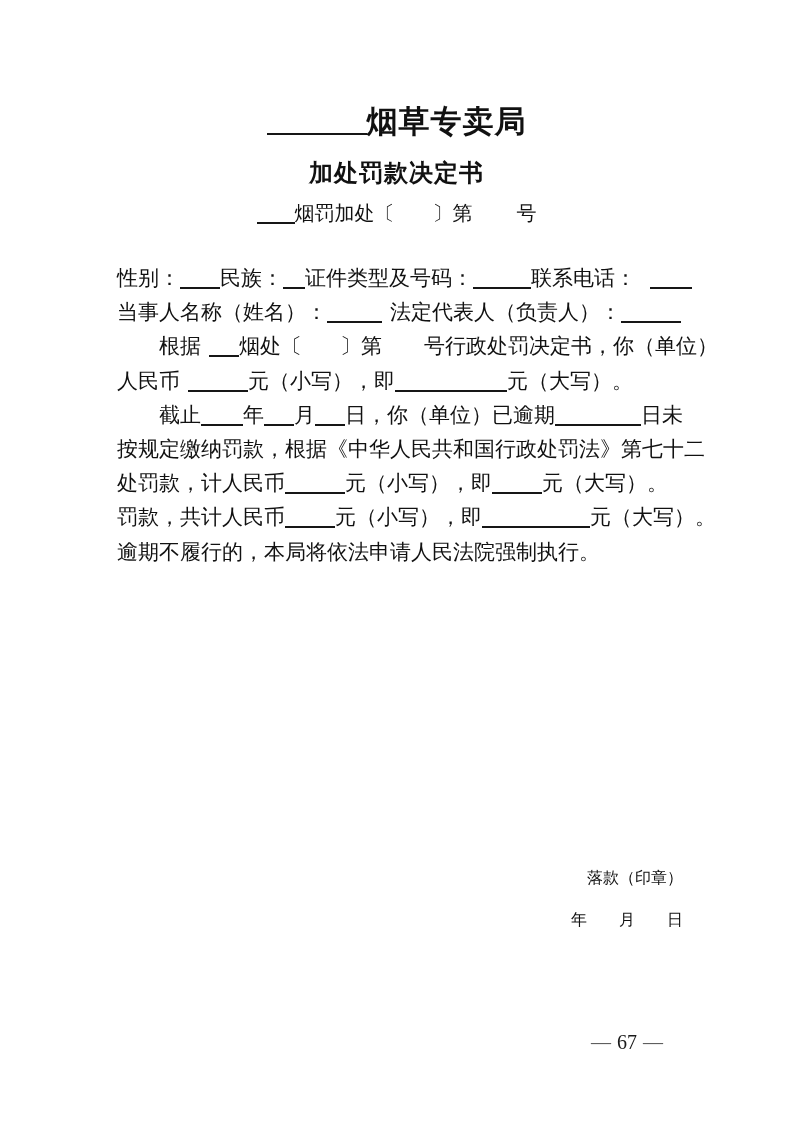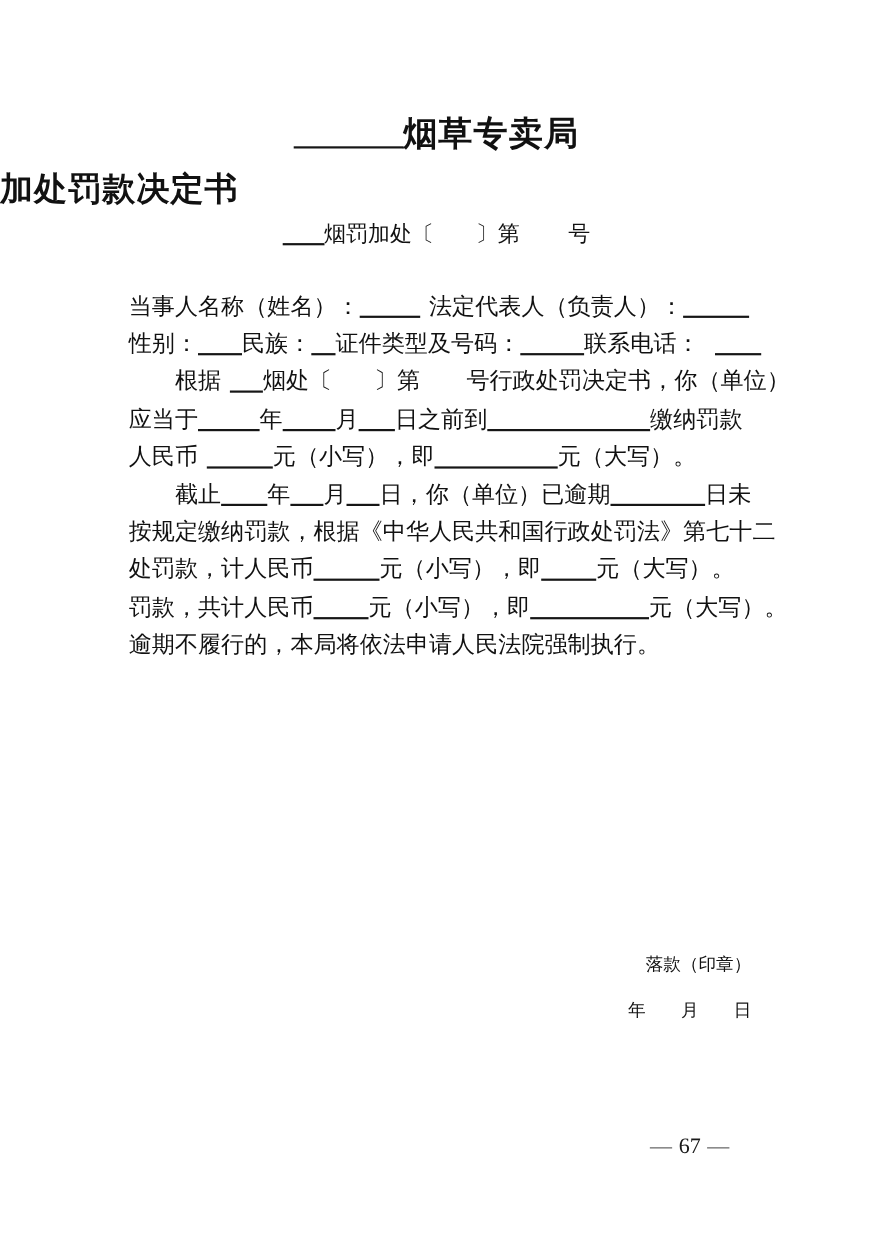--- a/index.html
+++ b/index.html
@@ -16,22 +16,22 @@
     padding-top: 100px;
     text-align: center;
     font-size: 31px;
     font-weight: bold;
     line-height: 44px;
     letter-spacing: 1px;
     white-space: nowrap;
   }
   .subtitle {
     margin-top: 14px;
-    text-align: left;
-    font-size: 30px;
+    text-align: center;
+    font-size: 24px;
     font-weight: bold;
     font-family: "Liberation Sans", "DejaVu Sans", sans-serif;
     line-height: 30px;
     letter-spacing: 1px;
   }
   .doc-number {
     margin-top: 12px;
     text-align: center;
     font-size: 20px;
     line-height: 27px;
@@ -80,24 +80,23 @@
 
 <div class="page">
 
   <div class="title-line"><span class="blank" style="width: 100px;"></span><span class="run">烟草专卖局</span></div>
 
   <div class="subtitle">加处罚款决定书</div>
 
   <div class="doc-number"><span class="blank" style="width: 38px;"></span><span class="run">烟罚加处〔</span><span class="gap" style="width: 38px;"></span><span class="run">〕第</span><span class="gap" style="width: 44px;"></span><span class="run">号</span></div>
 
   <div class="body-block">
+      <div class="form-line"><span class="run">性别：</span><span class="blank" style="width: 40px;"></span><span class="run">民族：</span><span class="blank" style="width: 22px;"></span><span class="run">证件类型及号码：</span><span class="blank" style="width: 58px;"></span><span class="run">联系电话：</span><span class="gap" style="width: 14px;"></span><span class="blank" style="width: 42px;"></span></div>
       <div class="form-line"><span class="run">当事人名称（姓名）：</span><span class="blank" style="width: 55px;"></span><span class="gap" style="width: 8px;"></span><span class="run">法定代表人（负责人）：</span><span class="blank" style="width: 60px;"></span></div>
-      <div class="form-line"><span class="run">性别：</span><span class="blank" style="width: 40px;"></span><span class="run">民族：</span><span class="blank" style="width: 22px;"></span><span class="run">证件类型及号码：</span><span class="blank" style="width: 58px;"></span><span class="run">联系电话：</span><span class="gap" style="width: 14px;"></span><span class="blank" style="width: 42px;"></span></div>
       <div class="form-line" style="padding-left: 42px;"><span class="run">根据</span><span class="gap" style="width: 8px;"></span><span class="blank" style="width: 30px;"></span><span class="run">烟处〔</span><span class="gap" style="width: 38px;"></span><span class="run">〕第</span><span class="gap" style="width: 42px;"></span><span class="run">号行政处罚决定书，你（单位）</span></div>
-      <div class="form-line"><span class="run">应当于</span><span class="blank" style="width: 56px;"></span><span class="run">年</span><span class="blank" style="width: 48px;"></span><span class="run">月</span><span class="blank" style="width: 33px;"></span><span class="run">日之前到</span><span class="blank" style="width: 148px;"></span><span class="run">缴纳罚款</span></div>
       <div class="form-line"><span class="run">人民币</span><span class="gap" style="width: 8px;"></span><span class="blank" style="width: 60px;"></span><span class="run">元（小写），即</span><span class="blank" style="width: 112px;"></span><span class="run">元（大写）。</span></div>
       <div class="form-line" style="padding-left: 42px;"><span class="run">截止</span><span class="blank" style="width: 42px;"></span><span class="run">年</span><span class="blank" style="width: 30px;"></span><span class="run">月</span><span class="blank" style="width: 30px;"></span><span class="run">日，你（单位）已逾期</span><span class="blank" style="width: 86px;"></span><span class="run">日未</span></div>
       <div class="form-line"><span class="run">按规定缴纳罚款，根据《中华人民共和国行政处罚法》第七十二</span></div>
       <div class="form-line"><span class="run">处罚款，计人民币</span><span class="blank" style="width: 60px;"></span><span class="run">元（小写），即</span><span class="blank" style="width: 50px;"></span><span class="run">元（大写）。</span></div>
       <div class="form-line"><span class="run">罚款，共计人民币</span><span class="blank" style="width: 50px;"></span><span class="run">元（小写），即</span><span class="blank" style="width: 108px;"></span><span class="run">元（大写）。</span></div>
       <div class="form-line"><span class="run">逾期不履行的，本局将依法申请人民法院强制执行。</span></div>
     </div>
 
   <div class="sign-block">
     <div class="sign-seal">落款（印章）</div>

